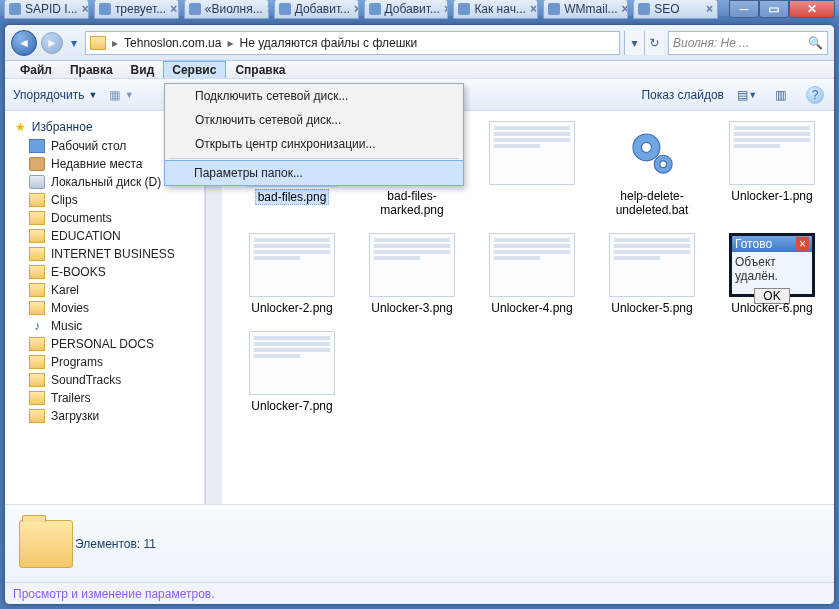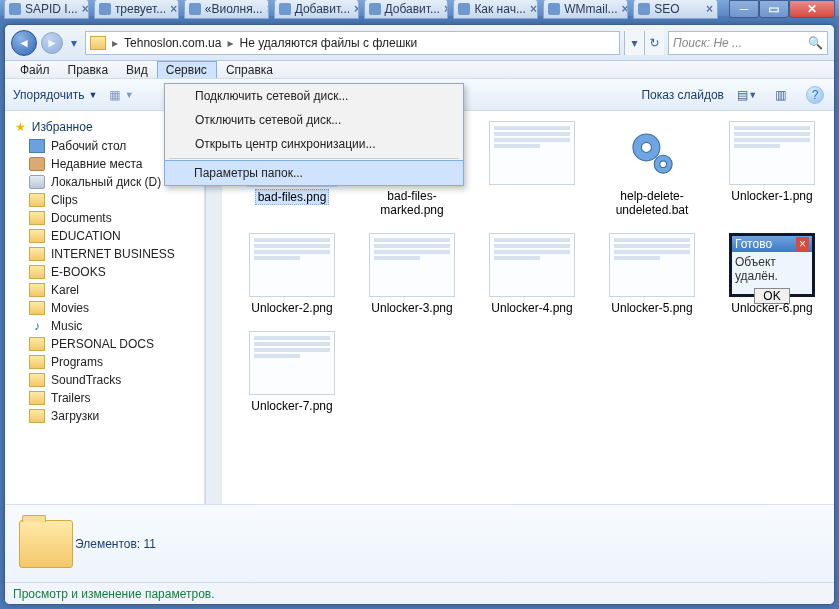--- a/index.html
+++ b/index.html
@@ -25,21 +25,21 @@
 .nav-drop { width: 14px; display:flex; align-items:center; justify-content:center; color:#2f66b3; }
 .breadcrumb { flex: 1; height: 24px; background: #fff; border: 1px solid #a6bddc; display: flex; align-items: center; padding: 0 4px; gap: 6px; }
 .breadcrumb .ficon { width: 16px; height: 14px; background: linear-gradient(#ffe9a8,#f3c a); background: linear-gradient(#ffe9a8,#f3c76a); border: 1px solid #d5a942; }
 .breadcrumb .sep { color: #666; }
 .breadcrumb .seg { color: #222; }
 .bc-end { display:flex; gap:0; }
 .bc-btn { width: 20px; height: 24px; border-left: 1px solid #a6bddc; display:flex; align-items:center; justify-content:center; color:#3a5f97; background:#f2f6fb; }
 .searchbox { width: 160px; height: 24px; background: #fff; border: 1px solid #a6bddc; display: flex; align-items: center; padding: 0 4px; color: #888; font-style: italic; }
 .searchbox .sicon { margin-left:auto; color:#5882bd; font-style:normal; }
 
-.menubar { height: 18px; background: linear-gradient(#f7f9fc,#e9eef6); border-bottom: 1px solid #d1dbe9; display: flex; align-items: stretch; padding: 0 6px; }
+.menubar { height: 18px; background: linear-gradient(#f7f9fc,#e9eef6); border-bottom: 1px solid #d1dbe9; display: flex; align-items: stretch; padding: 0 6px; font-weight: bold; }
 .menuitem { padding: 0 9px; display: flex; align-items: center; color: #222; }
 .menuitem.open { background: #cfe3ff; border: 1px solid #7eb0e8; border-bottom: none; padding-left: 8px; }
 
 .toolbar { height: 32px; background: linear-gradient(#f7fbff,#e3ecf7); border-bottom: 1px solid #d1dbe9; display: flex; align-items: center; padding: 0 8px; gap: 12px; }
 .tbitem { color: #1b3e6e; display: flex; align-items: center; gap: 4px; }
 .tbitem .dd { font-size: 9px; }
 .tb-spacer { flex: 1; }
 .tb-icon { width: 22px; height: 20px; display:flex; align-items:center; justify-content:center; color:#3a5f97; border:1px solid transparent; }
 .help { color:#2d71c4; border:1px solid #9ec2ef; border-radius:50%; width:18px; height:18px; display:flex; align-items:center; justify-content:center; background:radial-gradient(circle at 35% 30%, #d9ecff, #8ec0f2); }
 
@@ -72,21 +72,21 @@
 .dlg .tt { background:linear-gradient(#6fa5e2,#3d78c4); color:#fff; padding:1px 3px; display:flex; }
 .dlg .tt .dx { margin-left:auto; background:#d84b3e; color:#fff; padding:0 3px; }
 .dlg .bd { flex:1; padding:3px; color:#333; }
 .dlg .ok { align-self:center; margin:2px auto 4px; border:1px solid #888; background:#f0f0f0; padding:0 8px; }
 
 .details { height: 78px; border-top: 1px solid #d8e0eb; background: linear-gradient(#f7fbff,#eef4fb); display:flex; align-items:center; padding: 6px 14px; gap: 2px; }
 .big-folder { width: 54px; height: 48px; background: linear-gradient(#ffe9a8,#f3c76a); border:1px solid #d5a942; border-radius:3px; position:relative; }
 .big-folder::before { content:""; position:absolute; top:-6px; left:2px; width:22px; height:6px; background:#f7dd95; border:1px solid #d5a942; border-bottom:none; border-radius:2px 2px 0 0; }
 .det-text { color:#1b3e6e; }
 
-.status { height: 22px; border-top: 1px solid #d0d9e6; background:#f1f5fb; display:flex; align-items:center; padding:0 8px; color:#15803d; }
+.status { height: 22px; border-top: 1px solid #d0d9e6; background:#f1f5fb; display:flex; align-items:center; padding:0 8px; color:#8b5cf6; }
 
 
 .dropdown { position: absolute; left: 159px; top: 58px; width: 300px; background: #f2f2f2; border: 1px solid #9aa9be; box-shadow: 2px 3px 6px rgba(0,0,0,.25); z-index: 50; }
 .dropdown .dmi { padding: 5px 14px 5px 30px; color:#222; }
 .dropdown .dmi.hover { background: #cfe3ff; border: 1px solid #7eb0e8; margin:-1px; padding:5px 13px 5px 29px; }
 .dropdown hr { border: none; border-top: 1px solid #c8cfd9; margin: 2px 4px; }
 
 </style>
 </head>
 <body>
@@ -150,21 +150,21 @@
       <span class="sep">▸</span>
       <span class="seg">Tehnoslon.com.ua</span>
       <span class="sep">▸</span>
       <span class="seg">Не удаляются файлы с флешки</span>
     </div>
     <div class="bc-end">
       <div class="bc-btn">▾</div>
       <div class="bc-btn">↻</div>
     </div>
     <div class="searchbox">
-      <span>Поиск: Не ...</span>
+      <span>Виолня: Не ...</span>
       <span class="sicon">🔍</span>
     </div>
   </div>
 
   <div class="menubar">
     <div class="menuitem">
         <span>Файл</span>
       </div>
     <div class="menuitem">
         <span>Правка</span>

